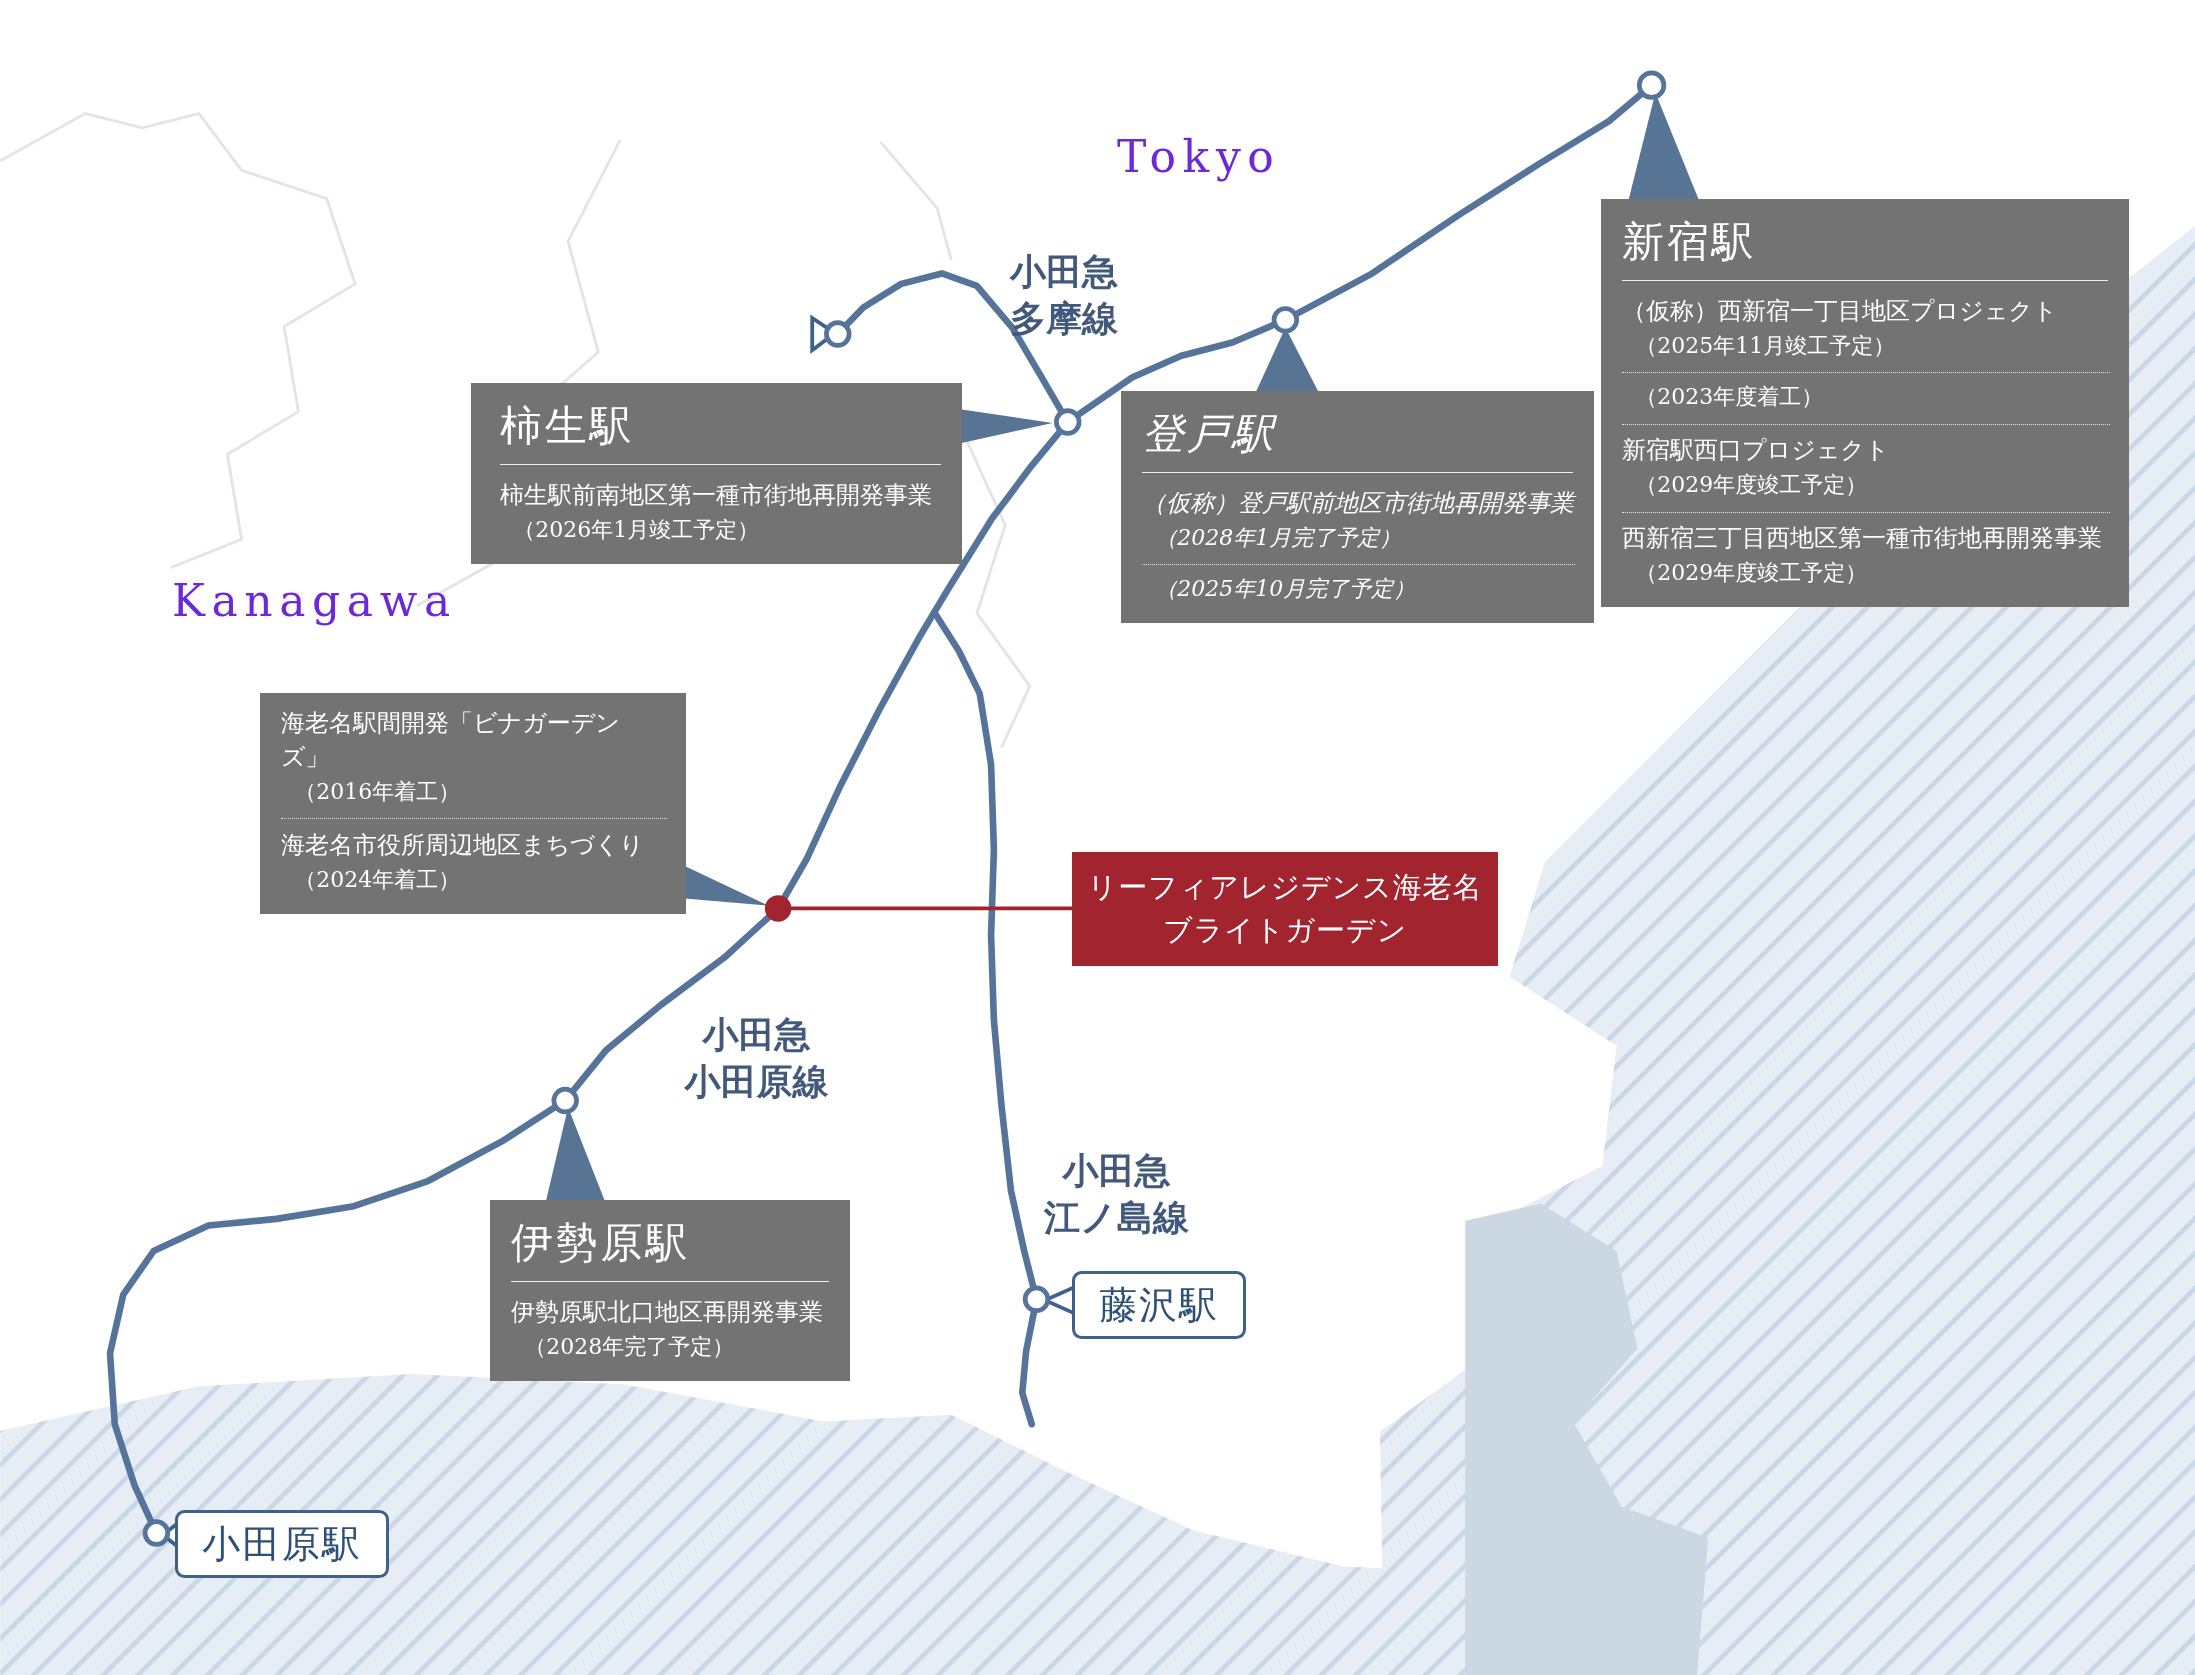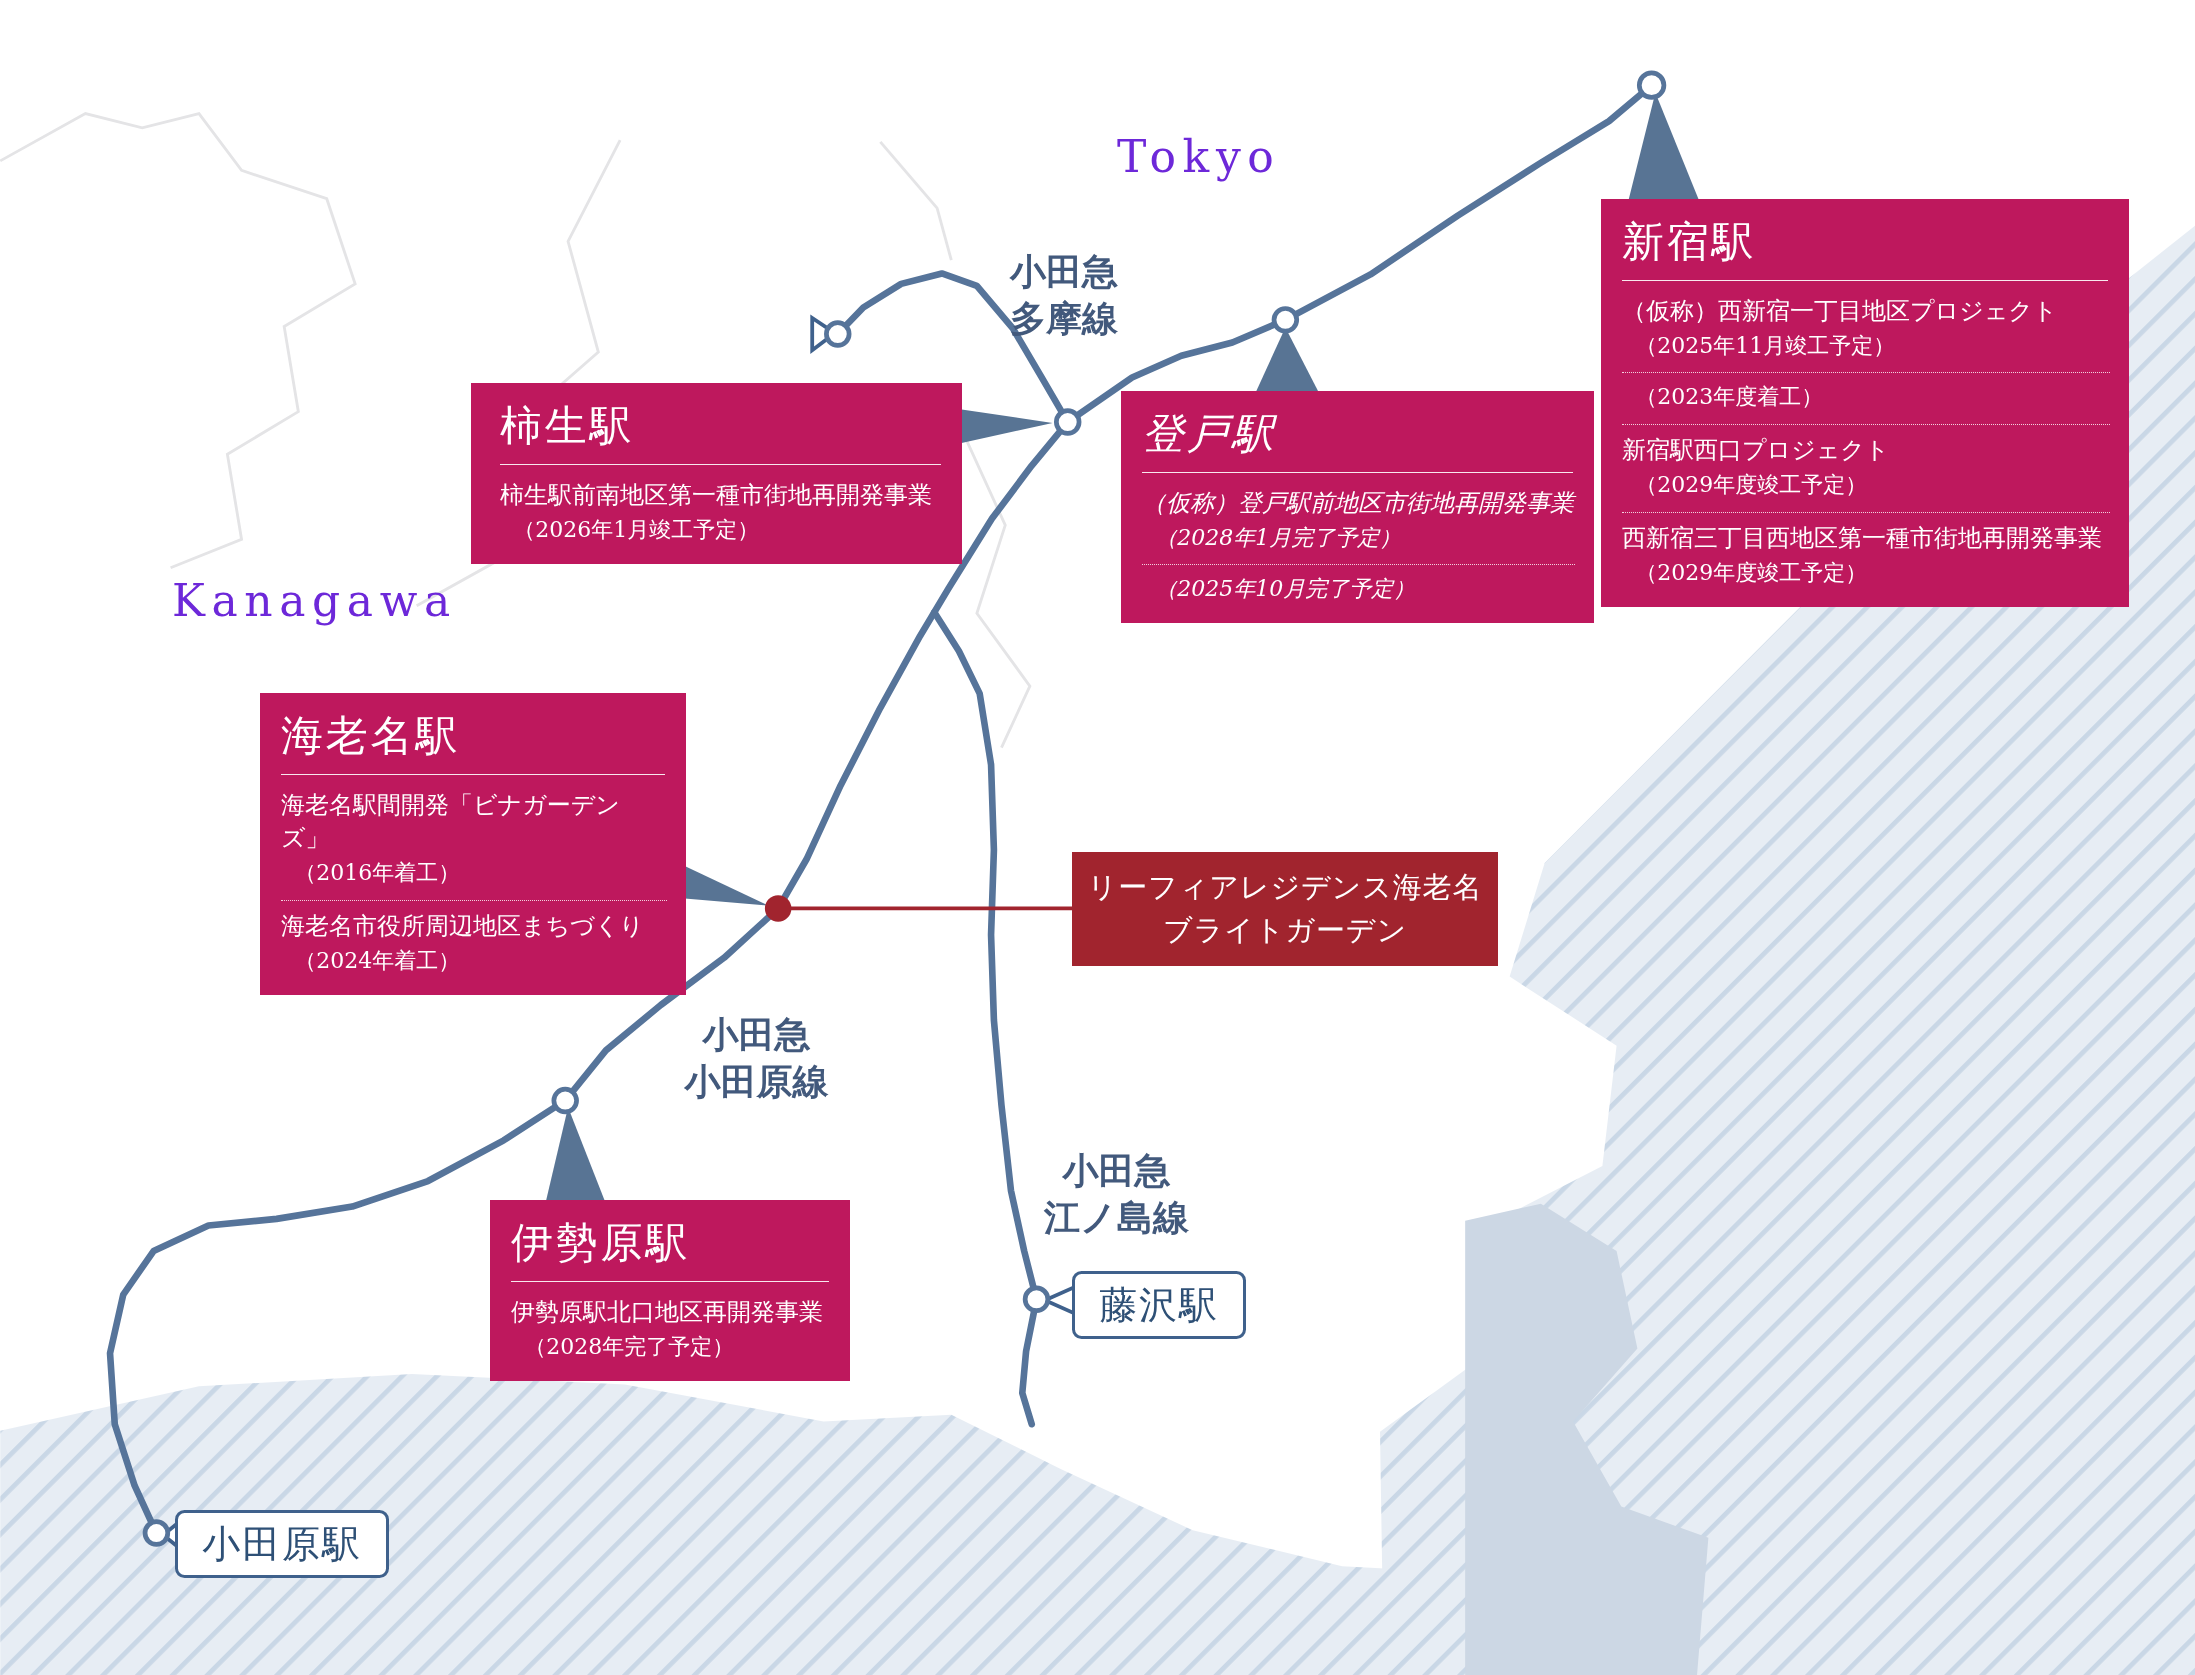--- a/index.html
+++ b/index.html
@@ -13,21 +13,21 @@
   
   .line-label{position:absolute;color:#42597c;font-size:36px;font-weight:bold;line-height:1.3;
               text-align:center;white-space:pre-line;}
 
   
   .station-white{position:absolute;background:#ffffff;border:3.8px solid #3f618c;border-radius:9.5px;
                  color:#2e5076;font-size:38px;display:flex;align-items:center;justify-content:center;
                  letter-spacing:1.9px;}
 
   
-  .callout{position:absolute;background:#be185d;color:#ffffff;}
+  .callout{position:absolute;background:#737373;color:#ffffff;}
   .c-title{font-size:42px;letter-spacing:2.8px;margin:15px 21px 0 21px;padding-bottom:9.5px;
            border-bottom:1.9px solid rgba(255,255,255,.9);}
   .c-body{padding:14px 19px 19px 21px;}
   .p-name{font-size:24px;line-height:1.4;white-space:pre-line;}
   .p-date{font-size:22px;line-height:1.35;padding-left:13.2px;margin-top:2.8px;}
   .dotted{border-top:1.9px dotted rgba(255,255,255,.8);margin:11.4px 0 9.5px 0;height:0;}
 
   
   .property-box{position:absolute;left:1072px;top:852px;width:426px;height:114px;background:#a1242e;
                 color:#ffffff;display:flex;align-items:center;justify-content:center;text-align:center;
@@ -141,21 +141,20 @@
       <div class="dotted"></div>
       <div class="p-name">新宿駅西口プロジェクト</div>
       <div class="p-date">（2029年度竣工予定）</div>
       <div class="dotted"></div>
       <div class="p-name">西新宿三丁目西地区第一種市街地再開発事業</div>
       <div class="p-date">（2029年度竣工予定）</div>
     </div>
   </div>
 
   <div class="callout" style="left:260px;top:693px;width:426px;">
-    <div class="c-title">海老名駅</div>
     <div class="c-body">
       <div class="p-name">海老名駅間開発「ビナガーデンズ」</div>
       <div class="p-date">（2016年着工）</div>
       <div class="dotted"></div>
       <div class="p-name">海老名市役所周辺地区まちづくり</div>
       <div class="p-date">（2024年着工）</div>
     </div>
   </div>
 
   <div class="callout" style="left:490px;top:1200px;width:360px;">

